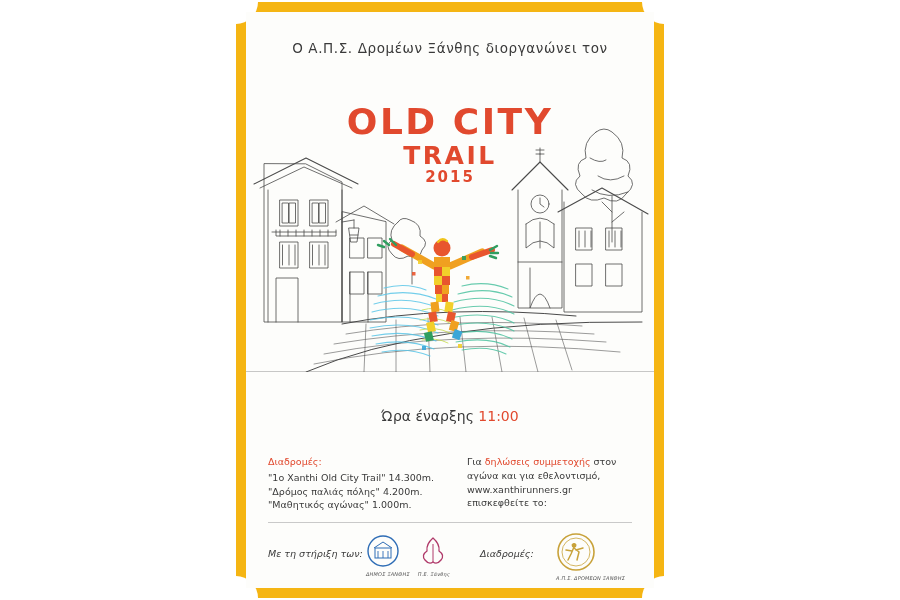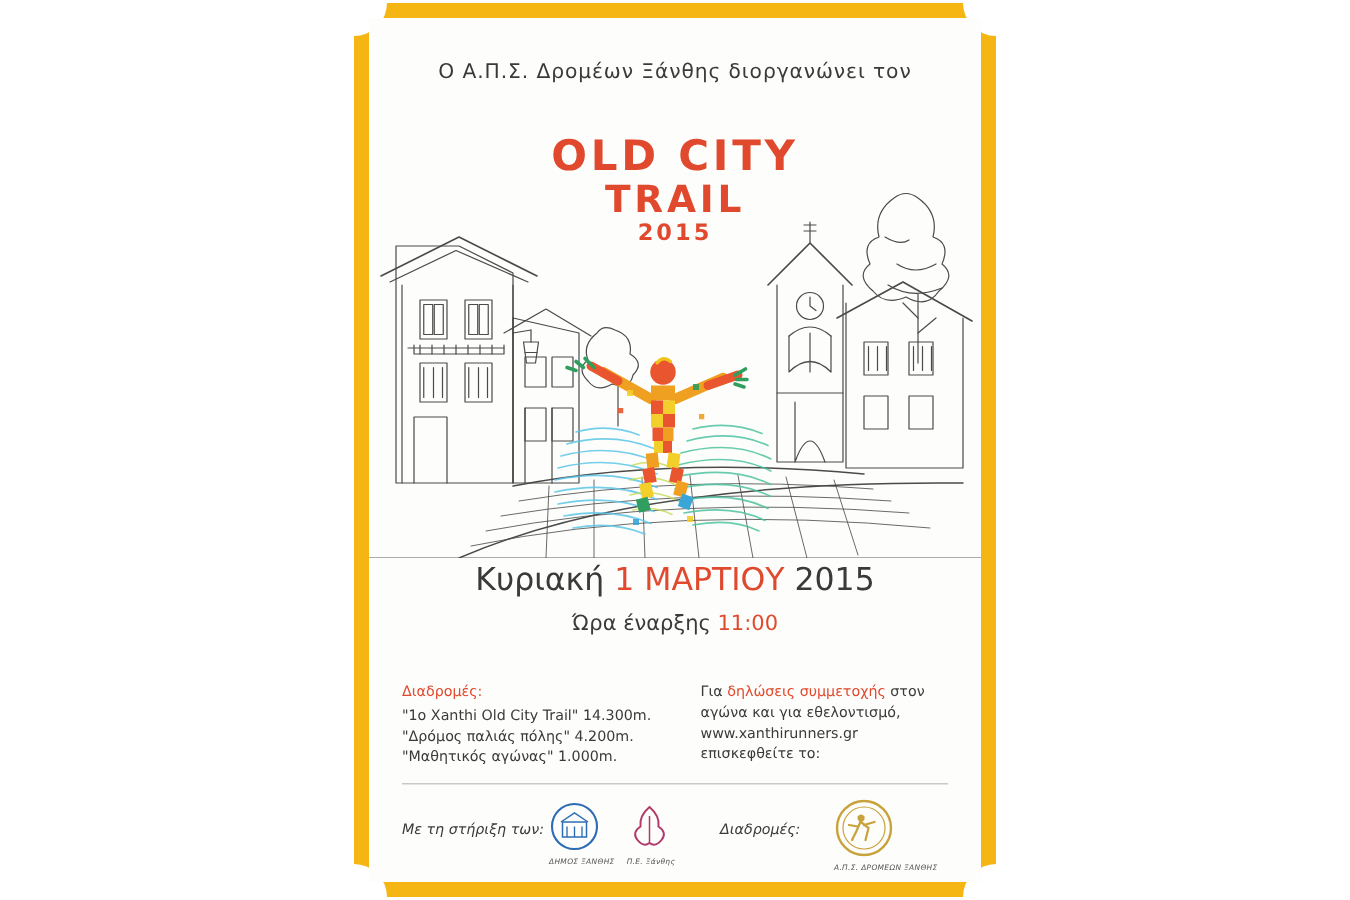--- a/index.html
+++ b/index.html
@@ -72,21 +72,21 @@
     top: 74px;
     width: 100%;
     text-align: center;
     color: #e1492e;
     font-family: "DejaVu Sans", sans-serif;
     font-weight: bold;
     letter-spacing: 2px;
     line-height: 1.05;
   }
   .title-xanthi { font-size: 17px; letter-spacing: 3px; }
-  .title-old    { font-size: 28px; letter-spacing: 2.5px; margin-top: 3px; }
+  .title-old    { font-size: 36px; letter-spacing: 2.5px; margin-top: 17px; }
   .title-trail  { font-size: 25px; letter-spacing: 2.5px; margin-top: 2px; }
   .title-year   { font-size: 15px; letter-spacing: 2px; margin-top: 1px; }
 
   
   .illustration {
     position: absolute;
     left: 0;
     top: 60px;
     width: 408px;
     height: 300px;
@@ -373,23 +373,20 @@
             <rect x="-24" y="18" width="4" height="4" fill="#f2cf2a"></rect>
             <rect x="20" y="14" width="4" height="4" fill="#2f9e5f"></rect>
             <rect x="-30" y="30" width="3.5" height="3.5" fill="#e8552e"></rect>
             <rect x="24" y="34" width="3.5" height="3.5" fill="#f0a020"></rect>
             <rect x="-20" y="104" width="4" height="4" fill="#3aa6d8"></rect>
             <rect x="16" y="102" width="4" height="4" fill="#f2cf2a"></rect>
           </g>
         </g>
       </svg>
 
-      <div class="date-line">
-        <span>Κυριακή </span><span class="hl">1 ΜΑΡΤΙΟΥ</span><span> 2015</span>
-      </div>
 
       <div class="time-line">
         <span>Ώρα έναρξης </span><span class="hl">11:00</span>
       </div>
 
       <div class="info-cols">
         <div class="info-left">
           <div class="info-head">Διαδρομές:</div>
           <div>"1ο Xanthi Old City Trail" 14.300m.</div>
           <div>"Δρόμος παλιάς πόλης" 4.200m.</div>

